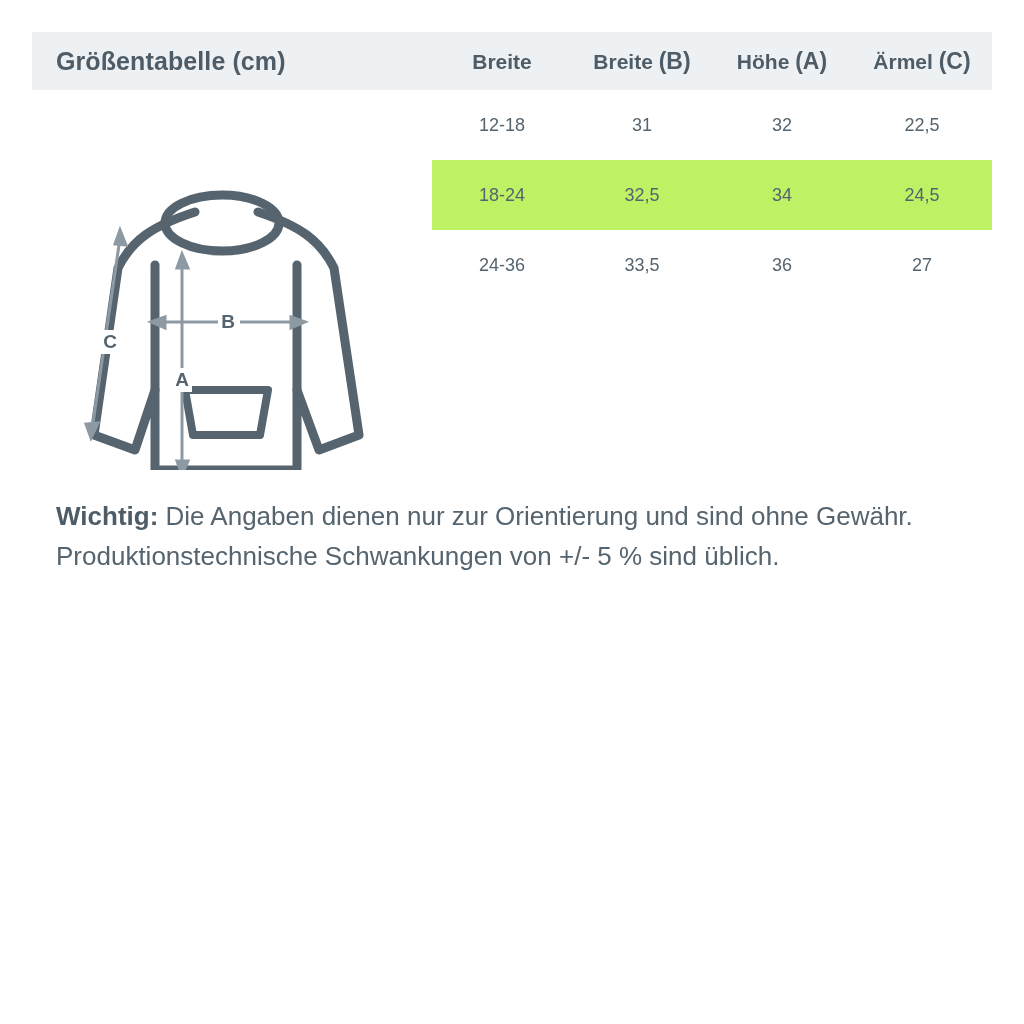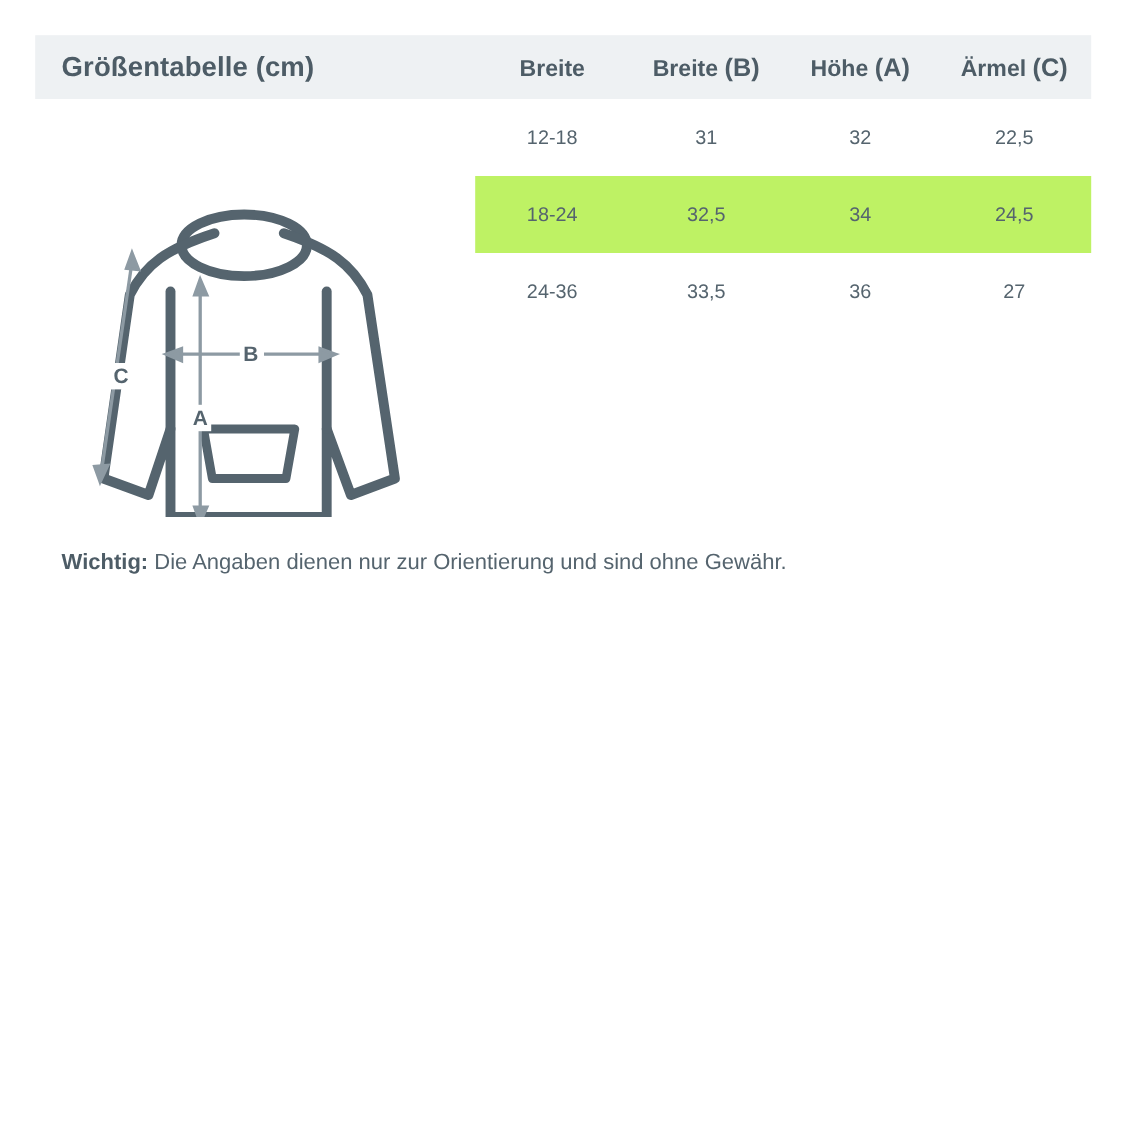--- a/index.html
+++ b/index.html
@@ -78,21 +78,21 @@
     flex: 1 1 0;
     text-align: center;
     font-size: 18px;
     color: #55646e;
   }
 
   
   .note {
     margin-top: 26px;
     padding-left: 24px;
-    font-size: 20px;
+    font-size: 26px;
     line-height: 1.55;
     color: #55646e;
     max-width: 940px;
   }
   .note b { color: #4d5c66; }
 
   svg { display: block; }
 </style>
 </head>
 <body>
@@ -181,15 +181,16 @@
         <div class="tcell">24-36</div>
         <div class="tcell">33,5</div>
         <div class="tcell">36</div>
         <div class="tcell">27</div>
       </div>
     </div>
   </div>
 
   <div class="note">
     <span><b>Wichtig:</b><span> Die Angaben dienen nur zur Orientierung und sind ohne Gewähr.</span></span><br>
+    <span>Produktionstechnische Schwankungen von +/- 5 % sind üblich.</span>
   </div>
 
 </div>
 
 </body></html>

